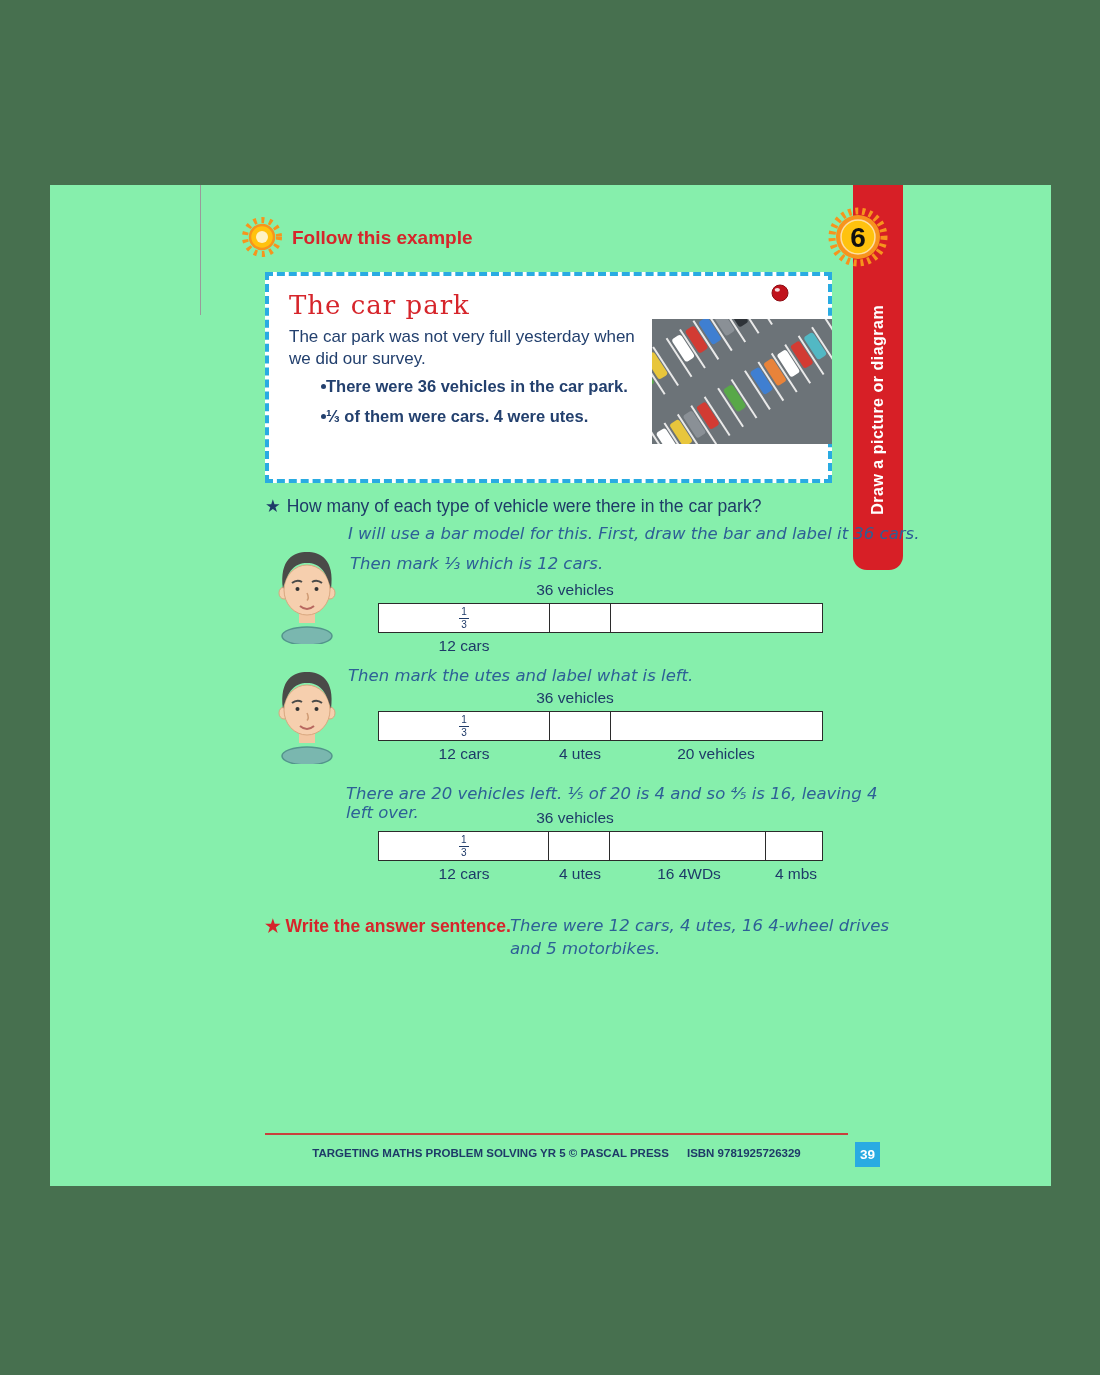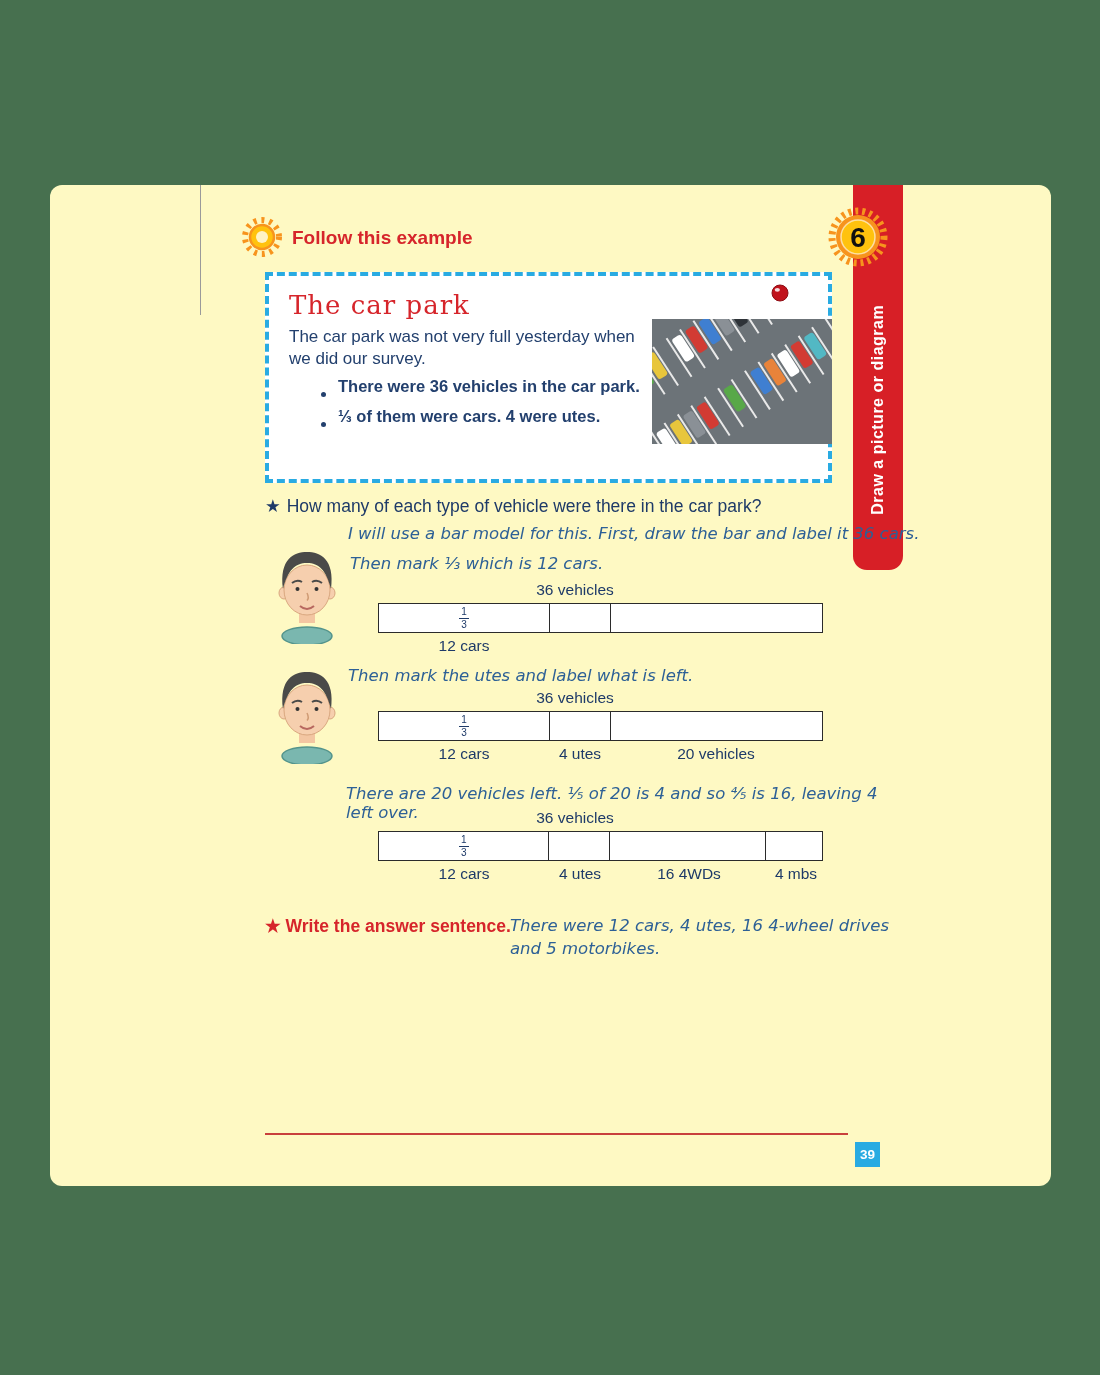--- a/index.html
+++ b/index.html
@@ -1,19 +1,19 @@
 <!DOCTYPE html>
 <html><head>
 <meta charset="utf-8">
 <style>
   * { margin:0; padding:0; box-sizing:border-box; }
   html,body { width:1100px; height:1375px; }
   body { background:#47704f; font-family:"Liberation Sans", sans-serif; position:relative; }
 
-  .page { position:absolute; left:50px; top:185px; width:1001px; height:1001px; background:#fef9c3;border-radius:12px; }
+  .page { position:absolute; left:50px; top:185px; width:1001px; height:1001px; background:#86efac; }
 
   .margin-line { position:absolute; left:150px; top:0; width:1px; height:130px; background:#9a9a9a; }
 
   
   .sun-icon { position:absolute; left:188px; top:28px; width:48px; height:48px; }
   .follow-title { position:absolute; left:242px; top:42px; font-size:19px; font-weight:bold; color:#d6252b; }
 
   
   .side-tab { position:absolute; left:803px; top:0; width:50px; height:385px; background:#d71f26;
               border-radius:0 0 14px 14px; }
@@ -23,22 +23,22 @@
   .badge-sun { position:absolute; left:776px; top:20px; width:64px; height:64px; }
 
   
   .problem-box { position:absolute; left:215px; top:87px; width:567px; height:211px;
                  border:4px dashed #29abe2; background:#fff; }
   .problem-title { position:absolute; left:20px; top:14px; font-family:"DejaVu Serif", serif;
                    font-weight:normal; font-size:26px; color:#d6252b; letter-spacing:1px; }
   .problem-intro { position:absolute; left:20px; top:50px; width:365px; font-size:17px; line-height:22px;
                    color:#23406e; font-weight:normal; }
   .bullets { position:absolute; left:52px; top:100px; width:330px; }
-  .bullet-row { display:flex; gap:12px; margin-bottom:9px; color:#23406e; font-weight:bold;
-                font-size:16.5px; line-height:21px;align-items:flex-end; }
+  .bullet-row { display:flex; margin-bottom:9px; color:#23406e; font-weight:bold;
+                font-size:16.5px; line-height:21px; }
   .bullet-dot { width:5px; height:5px; border-radius:50%; background:#23406e; margin-top:8px; flex:0 0 5px; }
   .carpark-photo { position:absolute; left:383px; top:43px; width:180px; height:125px; }
   .pin-icon { position:absolute; left:502px; top:8px; width:18px; height:18px; }
 
   
   .question { position:absolute; left:215px; top:311px; width:640px; font-size:17.5px; color:#1e3a68; }
   .question .star { margin-right:6px; }
 
   
   .hw { font-family:"DejaVu Sans", sans-serif; font-style:italic; color:#2d6096; font-size:16.5px; }
@@ -291,15 +291,18 @@
   <div class="answer-prompt">
     <span>★</span>
     <span>Write the answer sentence.</span>
   </div>
   <div class="answer-hw hw">
     <div>There were 12 cars, 4 utes, 16 4-wheel drives</div>
     <div>and 5 motorbikes.</div>
   </div>
 
   <div class="footer-rule"></div>
+  <div class="footer-text">
+    <span>TARGETING MATHS PROBLEM SOLVING YR 5 © PASCAL PRESS</span><span class="isbn">ISBN 9781925726329</span>
+  </div>
   <div class="page-num">39</div>
 
 </div>
 
 </body></html>

